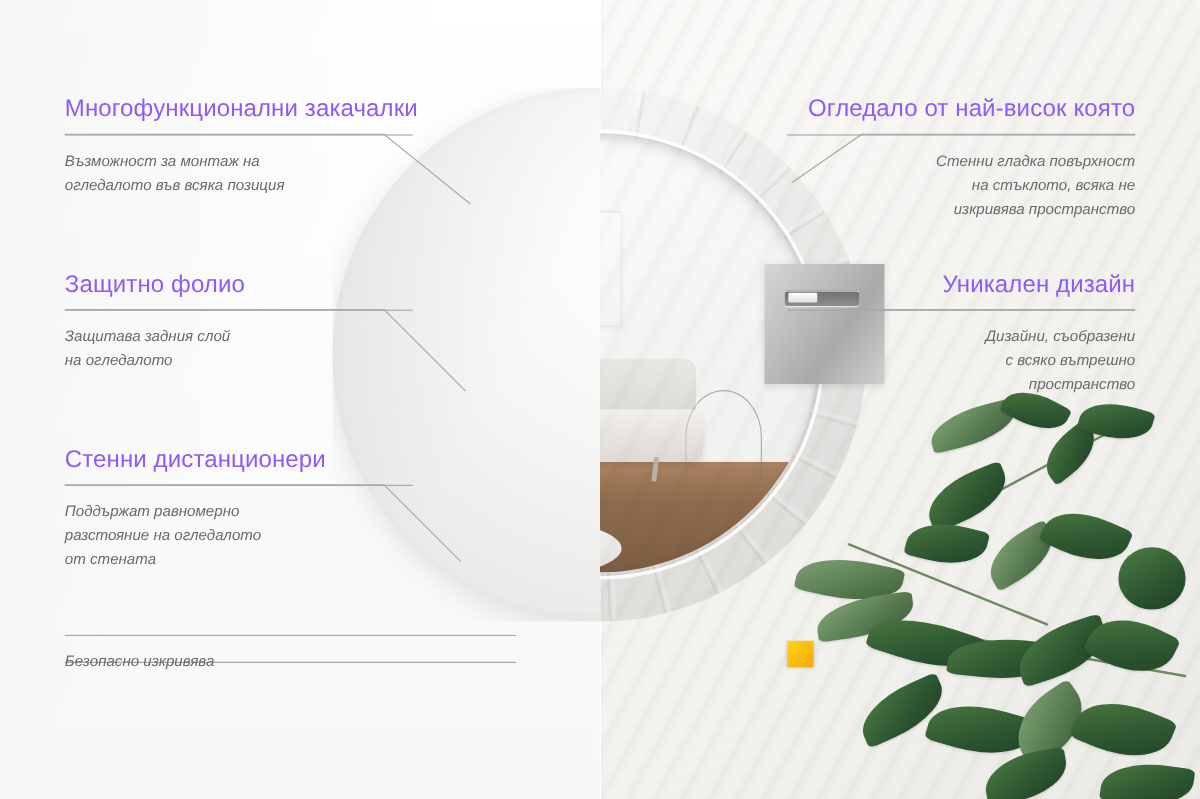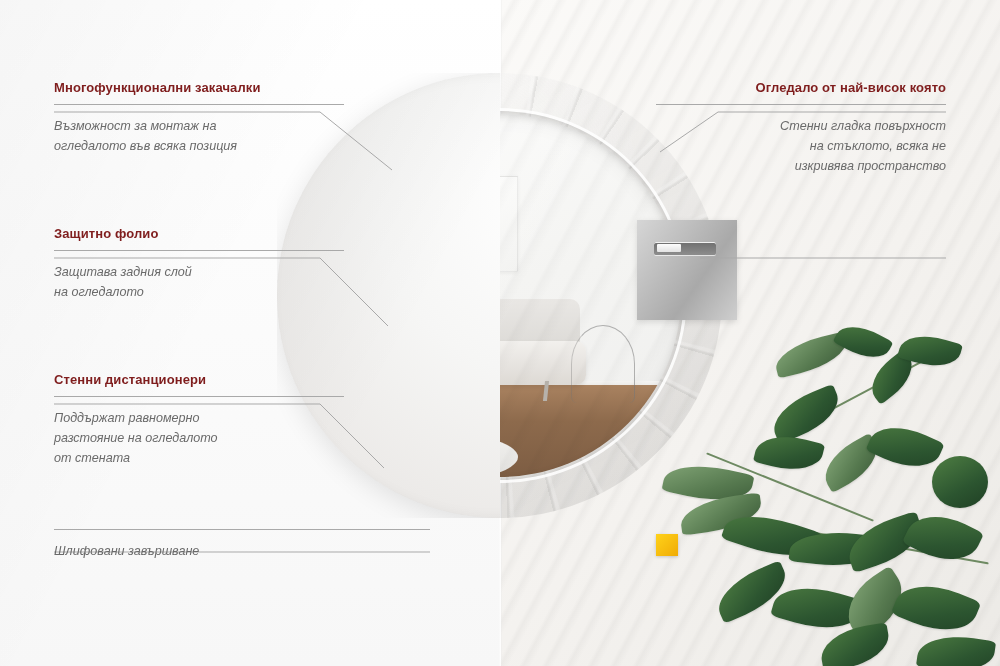--- a/index.html
+++ b/index.html
@@ -219,21 +219,21 @@
     background:linear-gradient(150deg,#4f7f43,#2c5530 60%,#1f3f24);
     border-radius:70% 10% 70% 10%;
     box-shadow:0 1px 2px rgba(0,0,0,0.12);
   }
   .leaf.lt { background:linear-gradient(150deg,#86a97a,#56794f 60%,#3b5a38); }
   .stem { position:absolute; background:#6e8a62; border-radius:2px; }
 
   
   .callout { position:absolute; }
   .callout h3 {
-    font-size:13px; font-weight:bold; color:#7f1d1d; letter-spacing:0.1px;
+    font-size:20px; font-weight:normal; color:#8b5cf6; letter-spacing:0.1px;
     white-space:nowrap;
   }
   .callout .rule {
     height:1px; background:#a9a9a9; margin-top:9px; margin-bottom:11px;
   }
   .callout p {
     font-size:12.6px; line-height:20px; color:#6a6a6a; font-weight:400;font-style:italic;
   }
   .callout.right { text-align:right; }
 
@@ -355,28 +355,37 @@
     <div class="rule"></div>
     <p>
       <span>Защитава задния слой</span><br>
       <span>на огледалото</span>
     </p>
   </div>
 
   <div class="callout" style="left:54px; top:520px; width:376px;">
     <div class="rule"></div>
     <p>
-      <span>Шлифовани завършване</span>
+      <span>Безопасно изкривява</span>
     </p>
   </div>
 
   <div class="callout right" style="left:656px; top:80px; width:290px;">
     <h3>Огледало от най-висок която</h3>
     <div class="rule"></div>
     <p>
       <span>Стенни гладка повърхност</span><br>
       <span>на стъклото, всяка не</span><br>
       <span>изкривява пространство</span>
     </p>
   </div>
 
+  <div class="callout right" style="left:656px; top:226px; width:290px;">
+    <h3>Уникален дизайн</h3>
+    <div class="rule"></div>
+    <p>
+      <span>Дизайни, съобразени</span><br>
+      <span>с всяко вътрешно</span><br>
+      <span>пространство</span>
+    </p>
+  </div>
 
 </div>
 
 </body></html>

